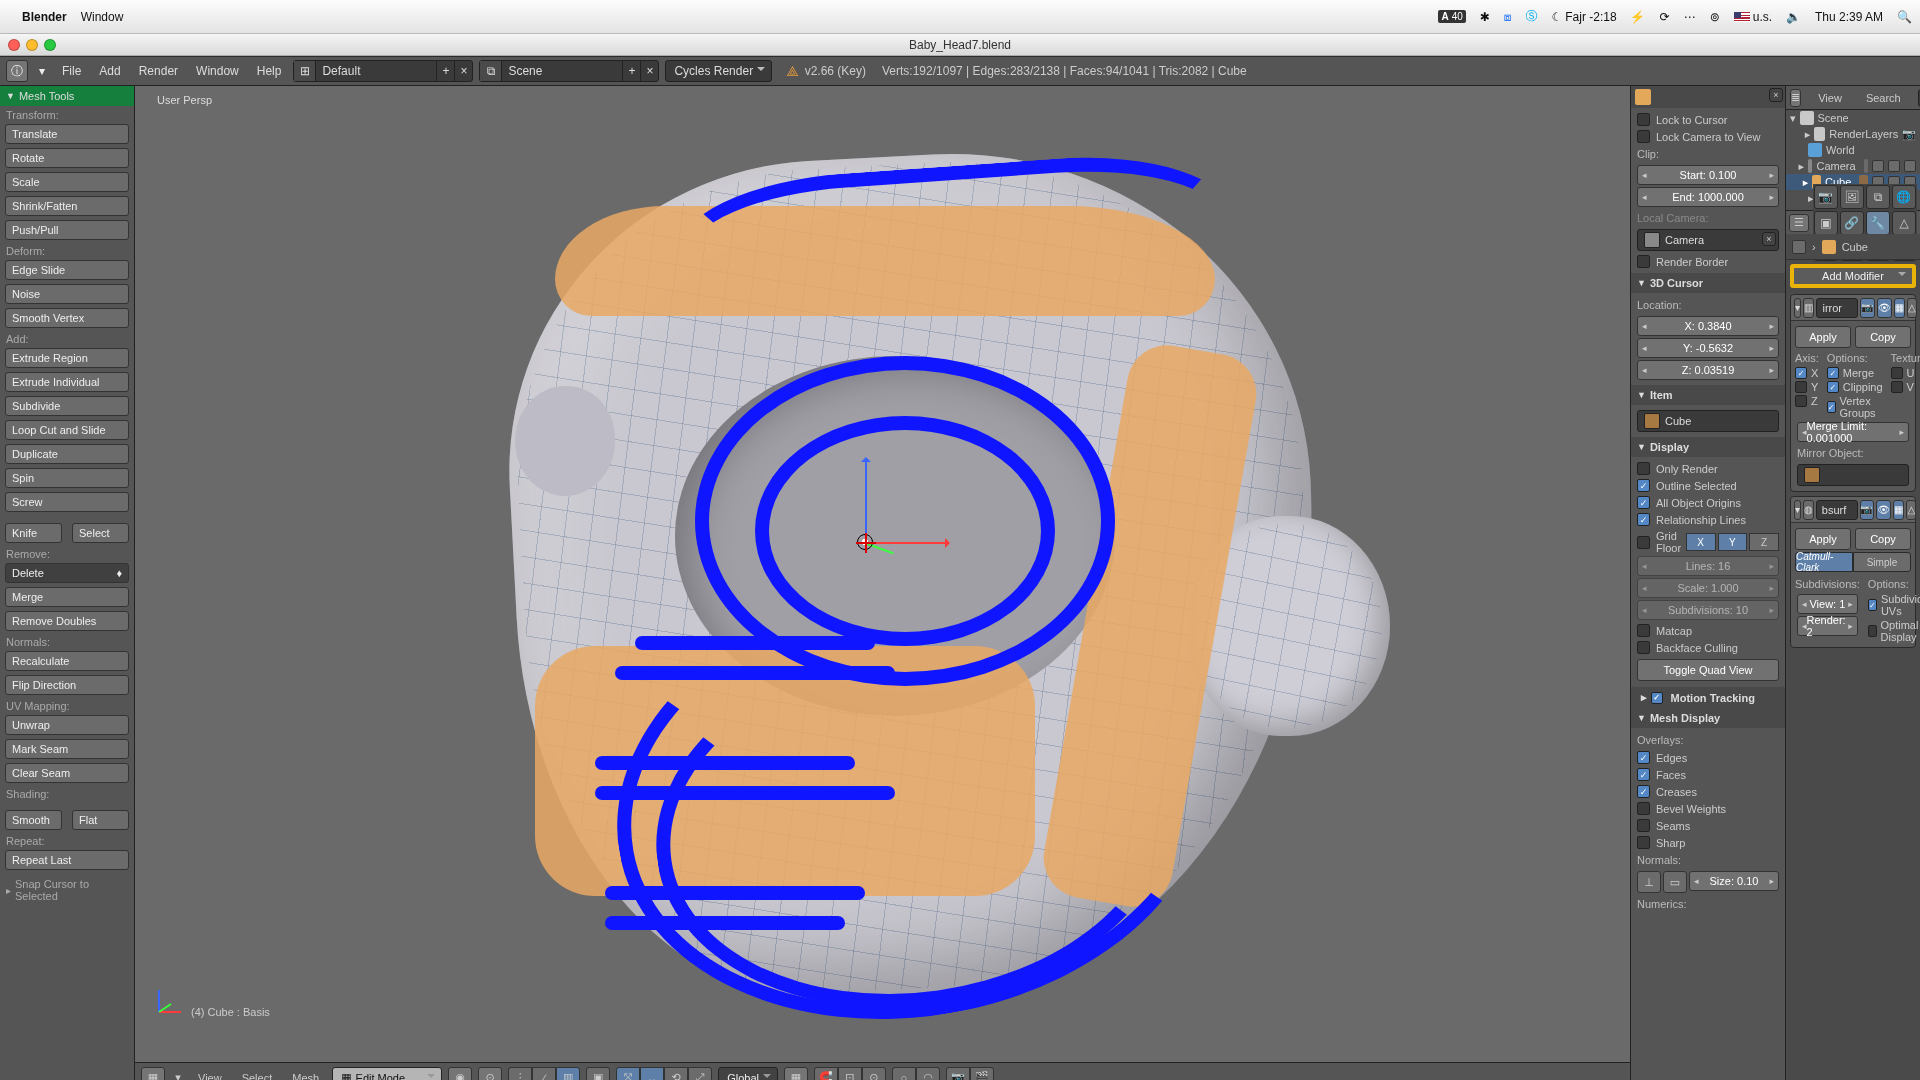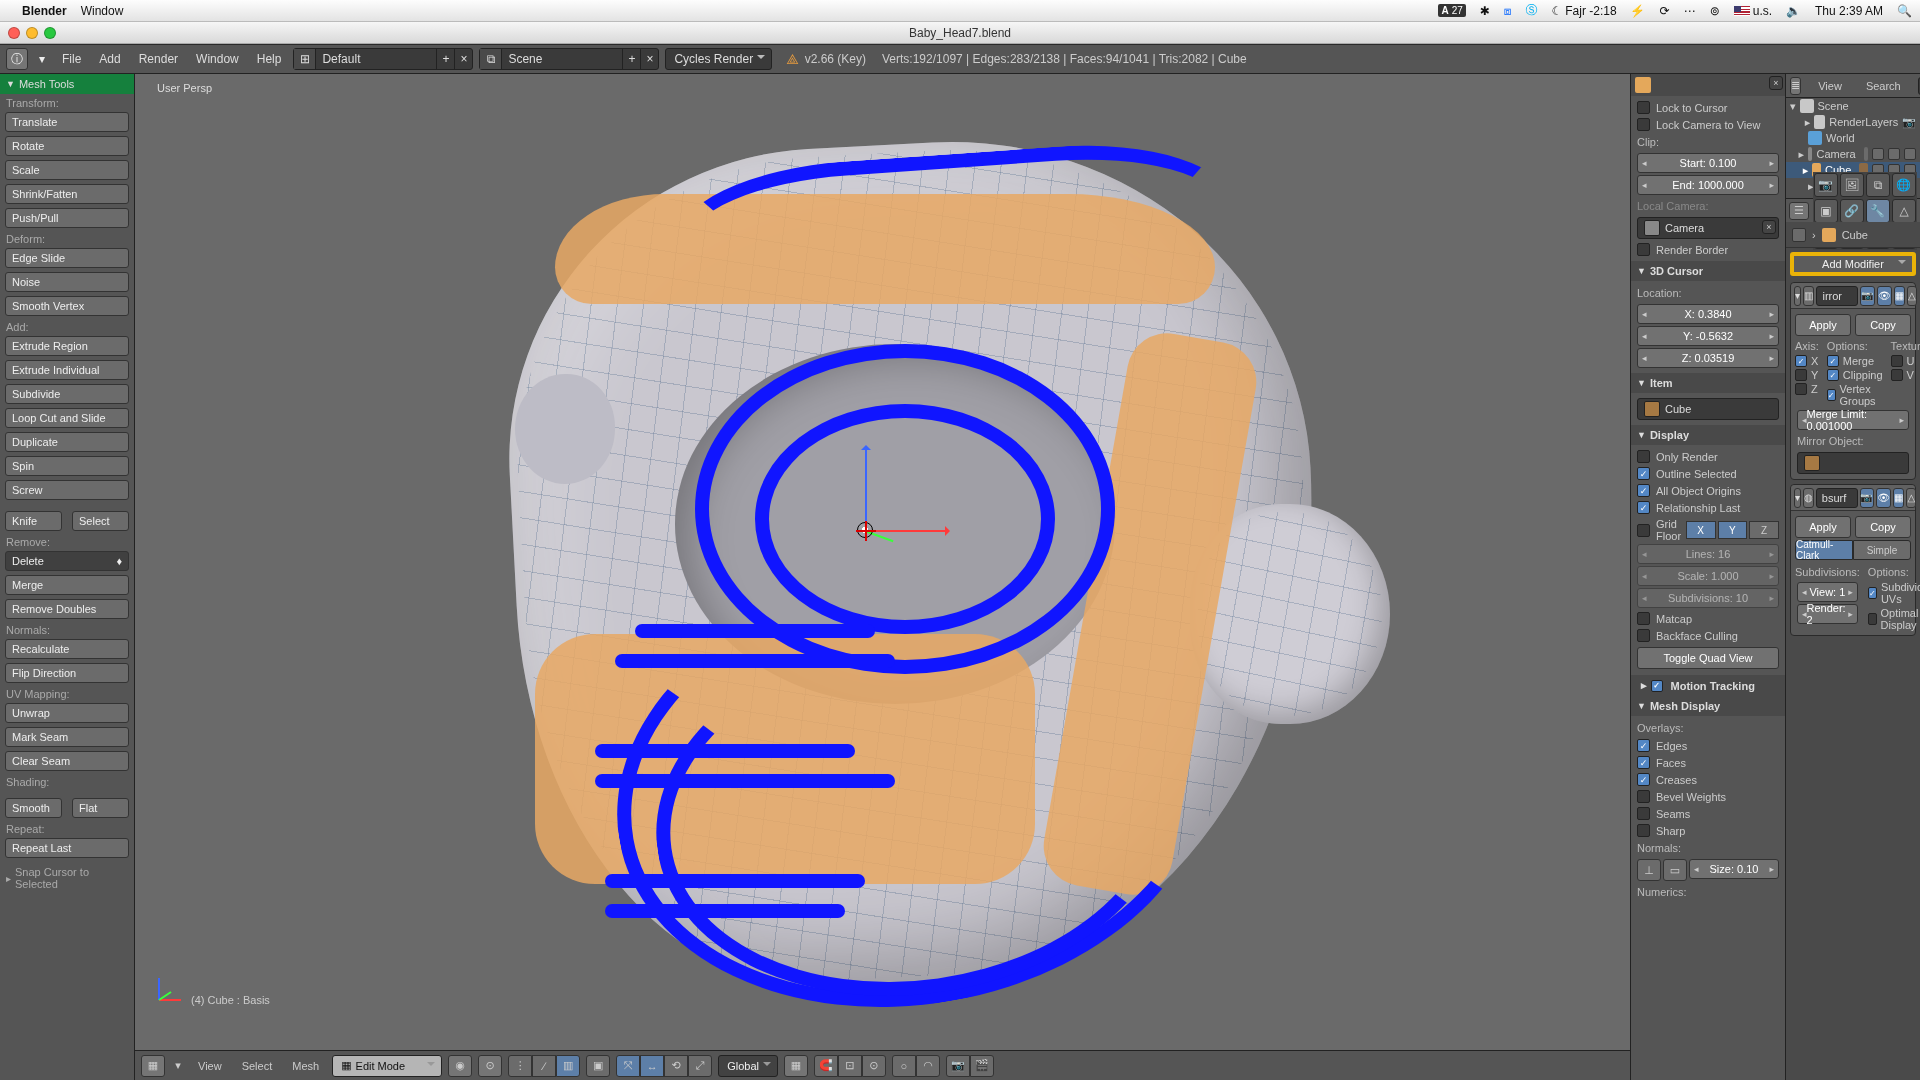--- a/index.html
+++ b/index.html
@@ -1,19 +1,19 @@
 <!DOCTYPE html>
 <html><head>
 <meta charset="utf-8">
 <style>
   * { margin:0; padding:0; box-sizing:border-box; font-family: "Lucida Grande", Helvetica, Arial, sans-serif; }
   body { background:#3a3a3a; color:#ccc; font-size:11px; width:1920px; height:1080px; overflow:hidden; position:relative; }
 
   
-  .mac-menubar { height:22px; background:linear-gradient(#fdfdfd,#e3e3e3); display:flex; align-items:center; justify-content:space-between; padding:0 8px; border-bottom:1px solid #bbb; color:#111; font-size:12px; }
+  .mac-menubar { height:34px; background:linear-gradient(#fdfdfd,#e3e3e3); display:flex; align-items:center; justify-content:space-between; padding:0 8px; border-bottom:1px solid #bbb; color:#111; font-size:12px; }
   .mac-left, .mac-right { display:flex; align-items:center; gap:14px; }
   .mac-apple { font-size:14px; }
   .mac-right span { display:inline-flex; align-items:center; gap:3px; }
   .flag { width:16px; height:10px; background:linear-gradient(#b22234 0 8%, #fff 8% 16%, #b22234 16% 24%, #fff 24% 32%, #b22234 32% 40%, #fff 40% 48%, #b22234 48% 56%, #fff 56% 64%, #b22234 64% 72%, #fff 72% 80%, #b22234 80% 88%, #fff 88% 100%); position:relative; }
   .flag::before { content:""; position:absolute; top:0; left:0; width:7px; height:6px; background:#3c3b6e; }
 
   
   .win-title { height:22px; background:linear-gradient(#f6f6f6,#d9d9d9); display:flex; align-items:center; position:relative; border-bottom:1px solid #aaa; }
   .traffic { display:flex; gap:6px; padding-left:8px; }
   .tl-btn { width:12px; height:12px; border-radius:6px; border:1px solid rgba(0,0,0,.25); }
@@ -181,37 +181,37 @@
   .mod-row{display:flex;gap:4px;margin:2px 0;}
   .mod-row .wide-btn{flex:1;margin:0;}
   .mod-cols{display:flex;gap:8px;}
   .mod-col{flex:1;}
   .mod-col .hdr{color:#bbb;padding:2px 0;}
   .mc-check{display:flex;align-items:center;gap:4px;padding:1px 0;}
   .mc-check .cb{width:12px;height:12px;border:1px solid #222;border-radius:2px;background:#3a3a3a;display:flex;align-items:center;justify-content:center;font-size:8px;color:#fff;}
   .mc-check .cb.on{background:#5387c5;}
   .type-toggle{display:flex;}
   .type-toggle .tt{flex:1;height:20px;border:1px solid #2a2a2a;display:flex;align-items:center;justify-content:center;font-size:10px;}
-  .type-toggle .tt.on{background:#5d7fa8;color:#fff;border-radius:3px 0 0 3px;}
+  .type-toggle .tt.on{background:#5d7fa8;color:#fff;border-radius:3px 0 0 3px;font-style:italic;}
   .type-toggle .tt.off{background:#6b6b6b;border-radius:0 3px 3px 0;}
 
 </style>
 </head>
 <body>
 
 <div class="mac-menubar">
   <div class="mac-left">
     <span class="mac-apple"></span>
     <span style="font-weight:bold">Blender</span>
     <span>Window</span>
   </div>
   <div class="mac-right">
     <span style="background:#333;color:#fff;padding:1px 3px;border-radius:2px;font-size:10px;">
         <b style="color:#fff">A</b> 
-        <span>27</span>
+        <span>40</span>
       </span>
     <span>✱</span>
     <span style="color:#0061ff">⧈</span>
     <span style="color:#00aff0">Ⓢ</span>
     <span>☾ <span>Fajr  -2:18</span></span>
     <span>⚡</span>
     <span>⟳</span>
     <span>⋯</span>
     <span>⊚</span>
     <span>
@@ -478,21 +478,21 @@
         <div class="np-check">
             <div class="cb on">✓</div>
             <span>Outline Selected</span>
           </div>
         <div class="np-check">
             <div class="cb on">✓</div>
             <span>All Object Origins</span>
           </div>
         <div class="np-check">
             <div class="cb on">✓</div>
-            <span>Relationship Last</span>
+            <span>Relationship Lines</span>
           </div>
         <div style="display:flex;align-items:center;gap:2px;margin:2px">
           <div class="cb" style="width:13px;height:13px;border:1px solid #222;border-radius:2px;background:#3a3a3a"></div>
           <span style="flex:1;padding-left:4px">Grid Floor</span>
           <div class="xyz-btn on" style="width:18px">X</div>
           <div class="xyz-btn on" style="width:18px">Y</div>
           <div class="xyz-btn" style="width:18px">Z</div>
         </div>
         <div class="numfield disabled">
             <span class="lar">◂</span>

